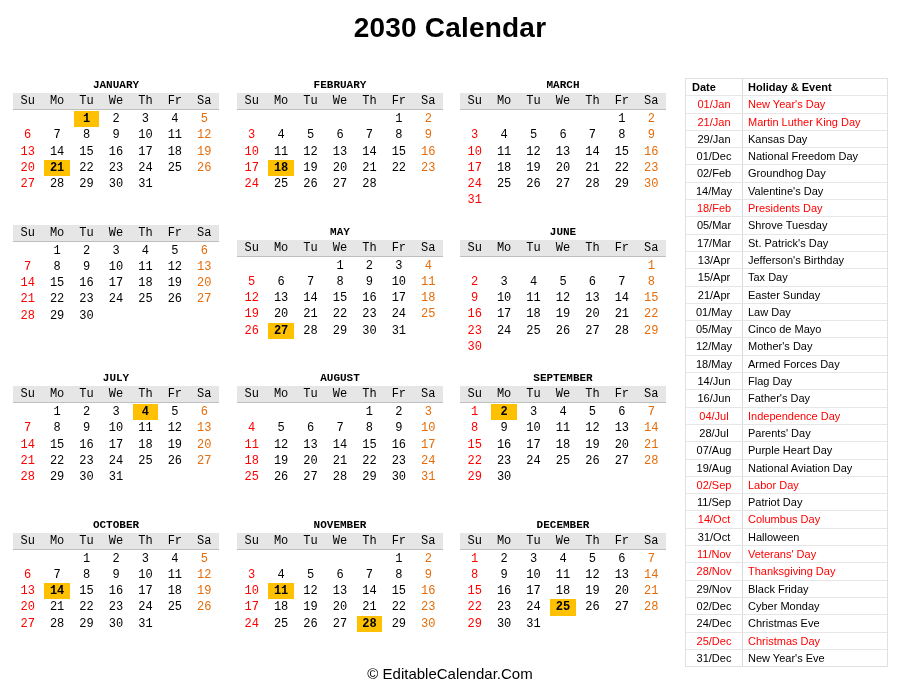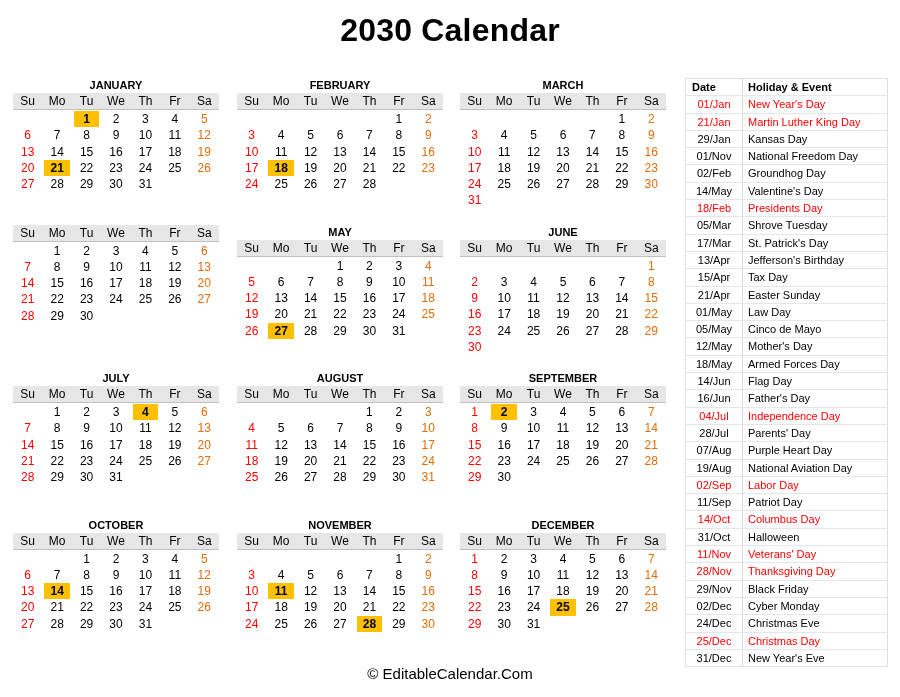--- a/index.html
+++ b/index.html
@@ -1,20 +1,20 @@
 <!DOCTYPE html>
 <html><head>
 <meta charset="utf-8">
 <style>
   html, body { margin: 0; padding: 0; background: #ffffff; }
   body { width: 900px; height: 697px; position: relative; overflow: hidden;
          font-family: "Liberation Sans", "DejaVu Sans", sans-serif; color: #000; }
   .title { position: absolute; left: 0; top: 12px; width: 900px; text-align: center;
-           font-size: 32px; font-weight: bold; letter-spacing: 0.2px; }
-  .month { position: absolute; width: 206px; }
+           font-size: 28px; font-weight: bold; letter-spacing: 0.2px; }
+  .month { position: absolute; width: 206px; font-family: Liberation Mono, monospace; }
   .month-name { height: 15px; text-align: center; font-size: 11px; font-weight: bold; line-height: 15px; }
   .dow { display: grid; grid-template-columns: repeat(7, 1fr); background: #e6e6e6;
          border-bottom: 1px solid #bfbfbf; height: 16px; }
   .dow span { text-align: center; font-size: 12px; line-height: 16px; }
   .days { display: grid; grid-template-columns: repeat(7, 1fr); grid-auto-rows: 16.3px; margin-top: 1px; }
   .day { text-align: center; font-size: 12px; line-height: 16px; }
   .day.sun { color: #ff0000; }
   .day.sat { color: #e46c0a; }
   .day.hl { background: #ffc000; color: #000; font-weight: bold; margin: 0 2px; }
   .events { position: absolute; left: 685px; top: 78px; width: 201px; border: 1px solid #e0e0e0;
@@ -613,21 +613,21 @@
     </div>
     <div class="row red">
       <div class="c-date">21/Jan</div>
       <div class="c-name">Martin Luther King Day</div>
     </div>
     <div class="row">
       <div class="c-date">29/Jan</div>
       <div class="c-name">Kansas Day</div>
     </div>
     <div class="row">
-      <div class="c-date">01/Nov</div>
+      <div class="c-date">01/Dec</div>
       <div class="c-name">National Freedom Day</div>
     </div>
     <div class="row">
       <div class="c-date">02/Feb</div>
       <div class="c-name">Groundhog Day</div>
     </div>
     <div class="row">
       <div class="c-date">14/May</div>
       <div class="c-name">Valentine's Day</div>
     </div>

